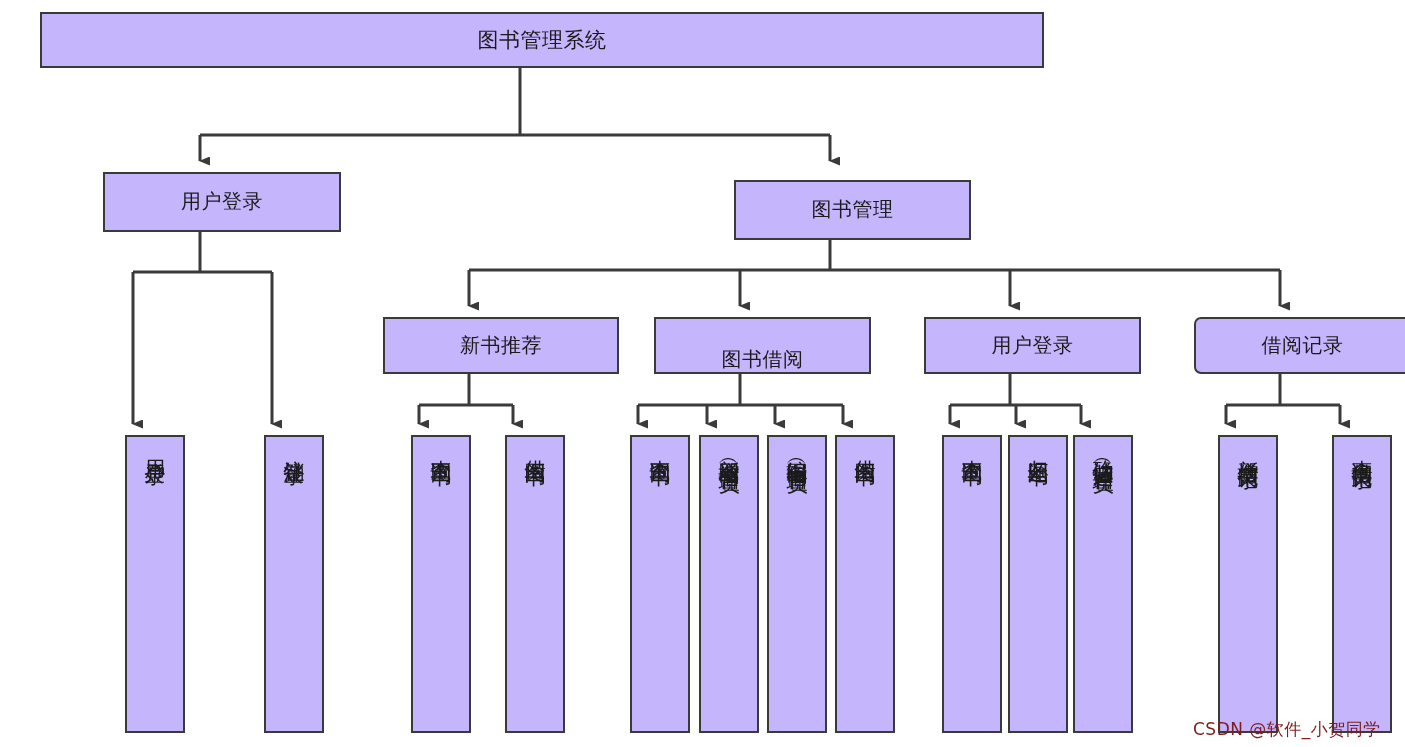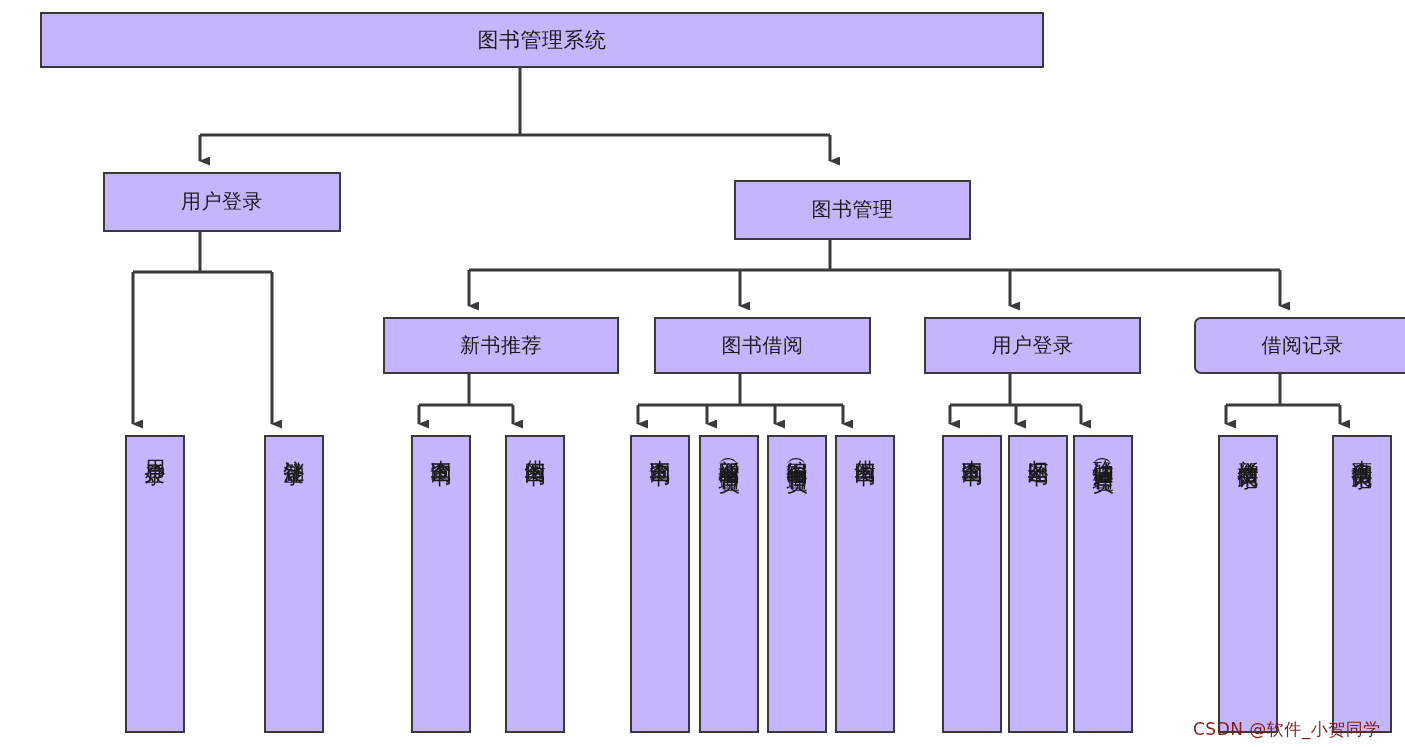--- a/index.html
+++ b/index.html
@@ -138,21 +138,21 @@
   <div class="node horiz" style="left:81px; top:172px; width:238px; height:60px;">
     <span class="node-label">用户登录</span>
   </div>
   <div class="node horiz" style="left:712px; top:180px; width:237px; height:60px;">
     <span class="node-label">图书管理</span>
   </div>
 
   <div class="node horiz" style="left:361px; top:317px; width:236px; height:57px;">
     <span class="node-label">新书推荐</span>
   </div>
-  <div class="node horiz" style="left:632px; top:317px; width:217px; height:57px;">
+  <div class="node horiz" style="left:632px; top:317px; width:217px; height:57px;align-items:flex-end;">
     <span class="node-label">图书借阅</span>
   </div>
   <div class="node horiz" style="left:902px; top:317px; width:217px; height:57px;">
     <span class="node-label">用户登录</span>
   </div>
   <div class="node horiz" style="left:1172px; top:317px; width:217px; height:57px;border-radius:7px;">
     <span class="node-label">借阅记录</span>
   </div>
 
   <div class="node vert" style="left:103px; top:435px; width:60px; height:298px;">

